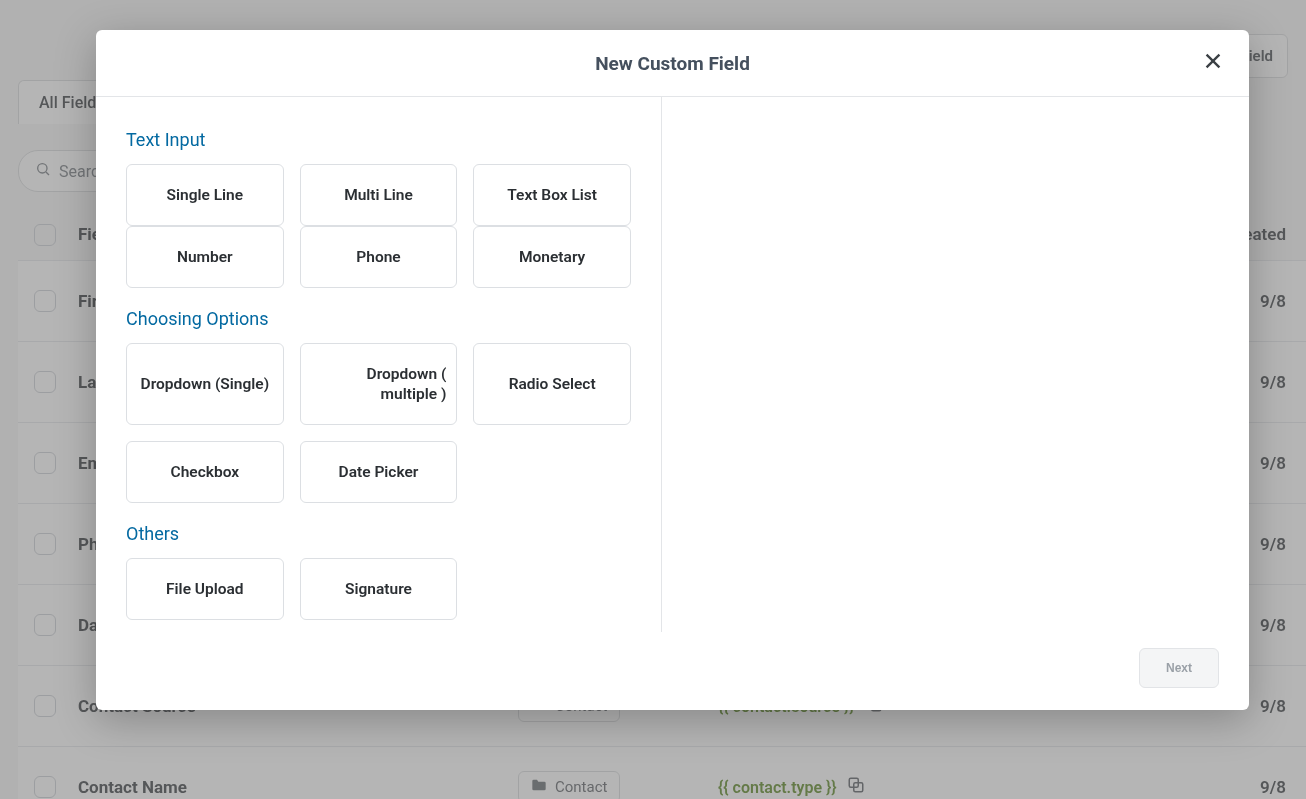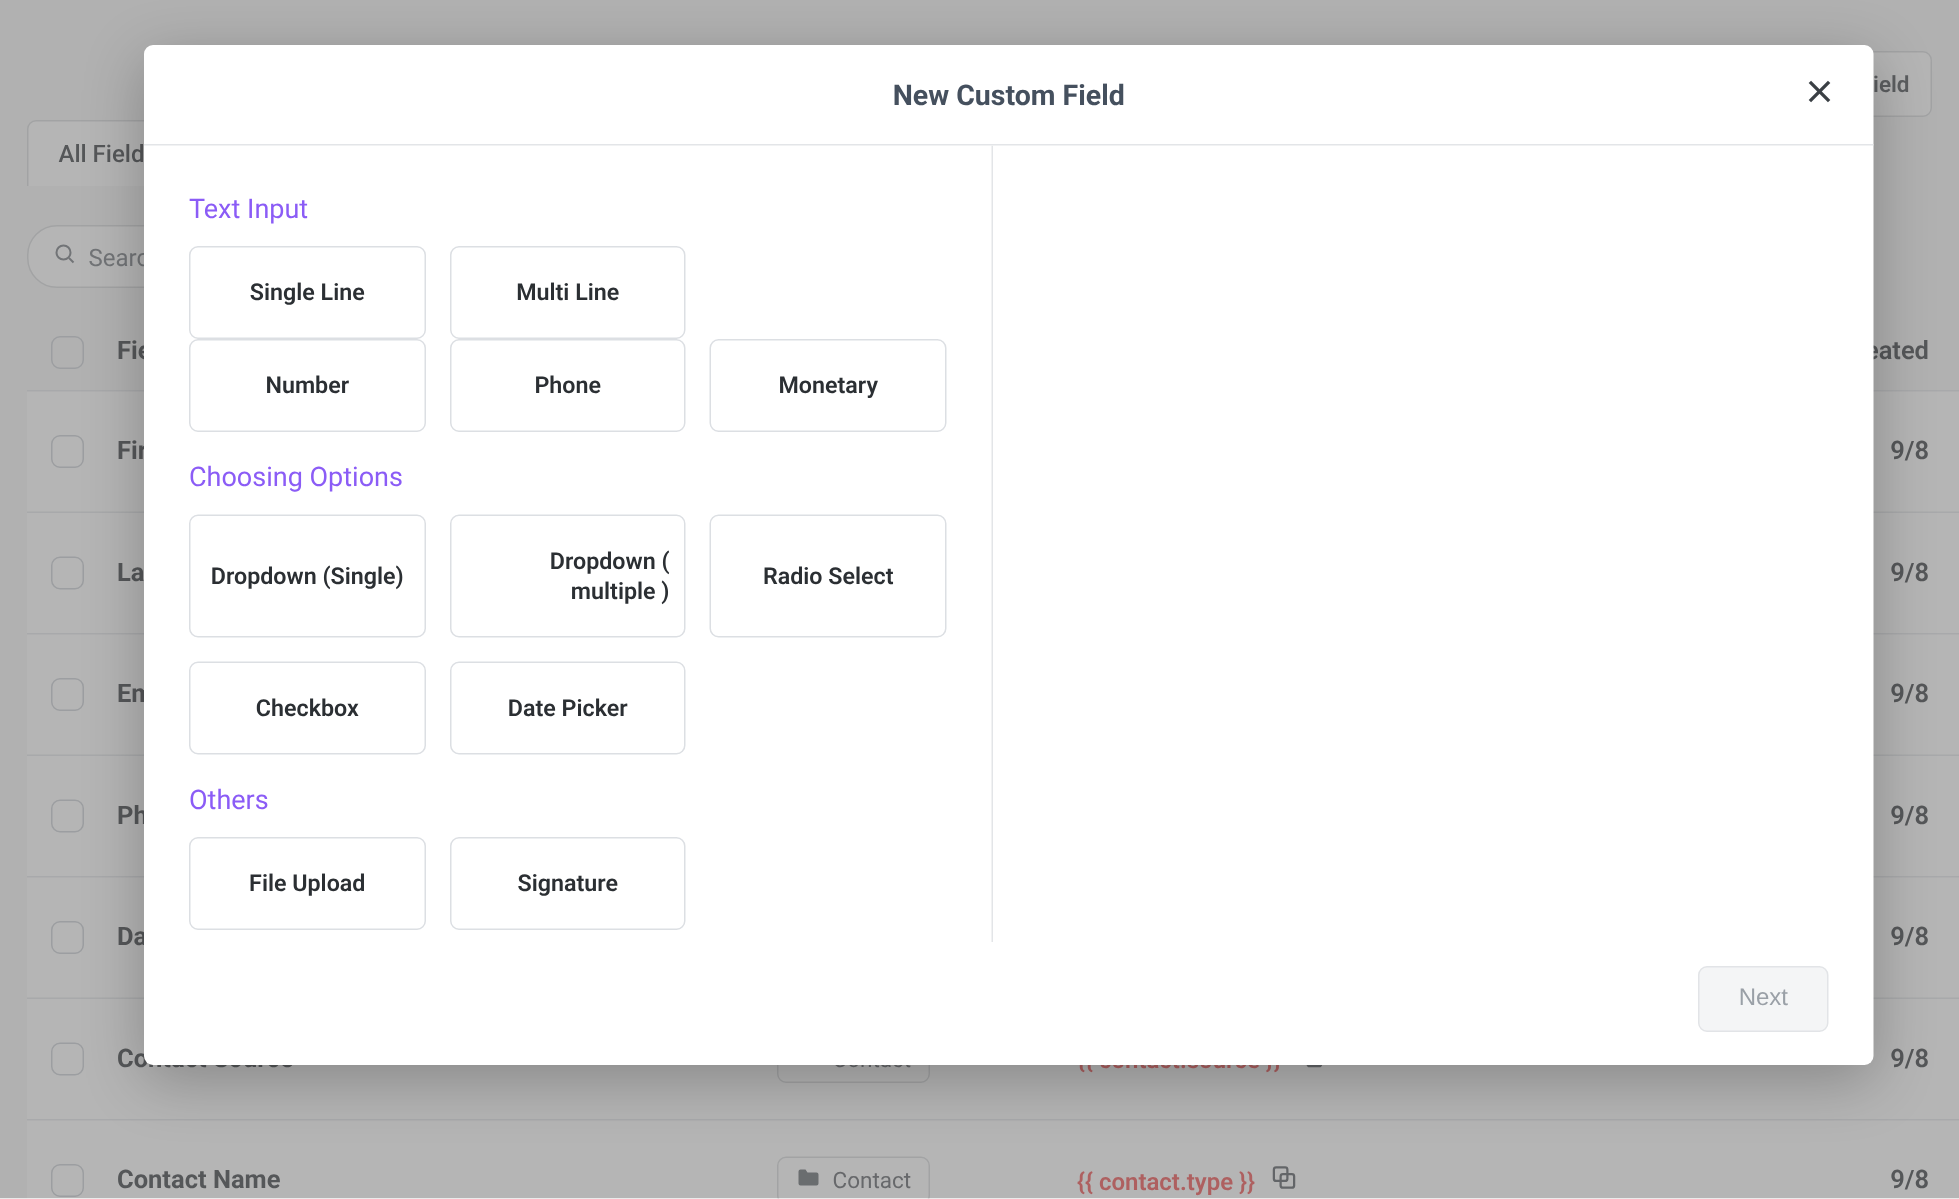--- a/index.html
+++ b/index.html
@@ -37,21 +37,21 @@
 
   .table { position: absolute; top: 210px; left: 18px; right: 0; }
   .thead { display: flex; padding: 14px 16px; font-weight: 700; color: #2b2f33; font-size: 17px; }
   .row { display: flex; align-items: center; padding: 24px 16px; border-top: 1px solid #e3e5e8; background: #fff; }
   .cb {
     width: 22px; height: 22px; border: 1.5px solid #c8ccd2; border-radius: 6px; margin-right: 22px; flex-shrink: 0;
   }
   .col-name { width: 440px; font-weight: 700; color: #2b2f33; font-size: 17px; }
   .thead .col-name { font-weight:700; }
   .col-folder { width: 200px; }
-  .col-key { width: 540px; display:flex; align-items:center; gap:10px; font-weight:600; color:#ef4444; font-size:16px; }
+  .col-key { width: 540px; display:flex; align-items:center; gap:10px; font-weight:600; color:#4d7c0f; font-size:16px; }
   .col-date { flex: 1; text-align: right; font-weight: 600; color: #2b2f33; font-size: 17px; padding-right: 4px; }
   .folder-badge {
     display: inline-flex; align-items: center; gap: 8px;
     border: 1px solid #d6d8da; border-radius: 6px; padding: 6px 12px;
     font-size: 15px; color: #52565b;
   }
   .folder-badge svg { width: 16px; height: 14px; fill: #5a5f64; }
   .copy-ic { width: 18px; height: 18px; stroke: #4b4f54; stroke-width: 2; fill: none; }
 
   
@@ -77,42 +77,42 @@
   .scroll-wrap {
     flex:1; overflow-y: scroll; display:flex;
   }
   .pane-left {
     width: 566px; padding: 28px 30px 40px 30px; border-right: 1px solid #e3e5e8;
   }
   .pane-right {
     flex: 1; padding: 28px 34px;
   }
 
-  .section-label { font-size: 18px; color: #8b5cf6; margin-bottom: 14px; margin-top: 4px; font-weight: 400; }
+  .section-label { font-size: 18px; color: #0369a1; margin-bottom: 14px; margin-top: 4px; font-weight: 400; }
   .section-label.mt { margin-top: 20px; }
 
   .grid { display: grid; grid-template-columns: repeat(3, 1fr); gap: 16px; }
   .opt-card {
     border: 1px solid #dcdfe3; border-radius: 6px; height: 62px;
     display: flex; align-items: center; justify-content: center;
     font-size: 15.5px; font-weight: 600; color: #2b2f33; text-align: right;
     padding: 6px 10px; cursor: pointer; line-height: 1.3;
   }
   .opt-card.tall { height: 82px; }
 
   .preview-box {
     height: 42px; border: 1px solid #dcdfe3; border-radius: 4px; width: 100%;
   }
 
   .modal-footer {
     padding: 16px 30px 22px; display: flex; justify-content: flex-end;
   }
   .next-btn {
     border: 1px solid #e2e4e7; background: #f4f5f6; color: #9aa0a7;
-    border-radius: 6px; padding: 12px 26px; font-size: 16px; font-weight: 400;
+    border-radius: 6px; padding: 12px 26px; font-size: 12px; font-weight: 700;
     cursor: not-allowed;
   }
 
   
   .scroll-wrap::-webkit-scrollbar { width: 16px; }
   .scroll-wrap::-webkit-scrollbar-track { background: #f1f1f1; }
   .scroll-wrap::-webkit-scrollbar-thumb { background: #c4c7cb; border-radius: 0; }
   .scroll-wrap::-webkit-scrollbar-button { height: 16px; background: #f1f1f1; }
 </style>
 </head>
@@ -303,20 +303,21 @@
 
   <div class="modal-body">
     <div class="scroll-wrap">
 
       <div class="pane-left">
 
         <div class="section-label">Text Input</div>
         <div class="grid">
           <div class="opt-card">Single Line</div>
           <div class="opt-card">Multi Line</div>
+          <div class="opt-card">Text Box List</div>
         </div>
 
         <div class="grid">
           <div class="opt-card">Number</div>
           <div class="opt-card">Phone</div>
           <div class="opt-card">Monetary</div>
         </div>
 
         <div class="section-label mt">Choosing Options</div>
         <div class="grid">

